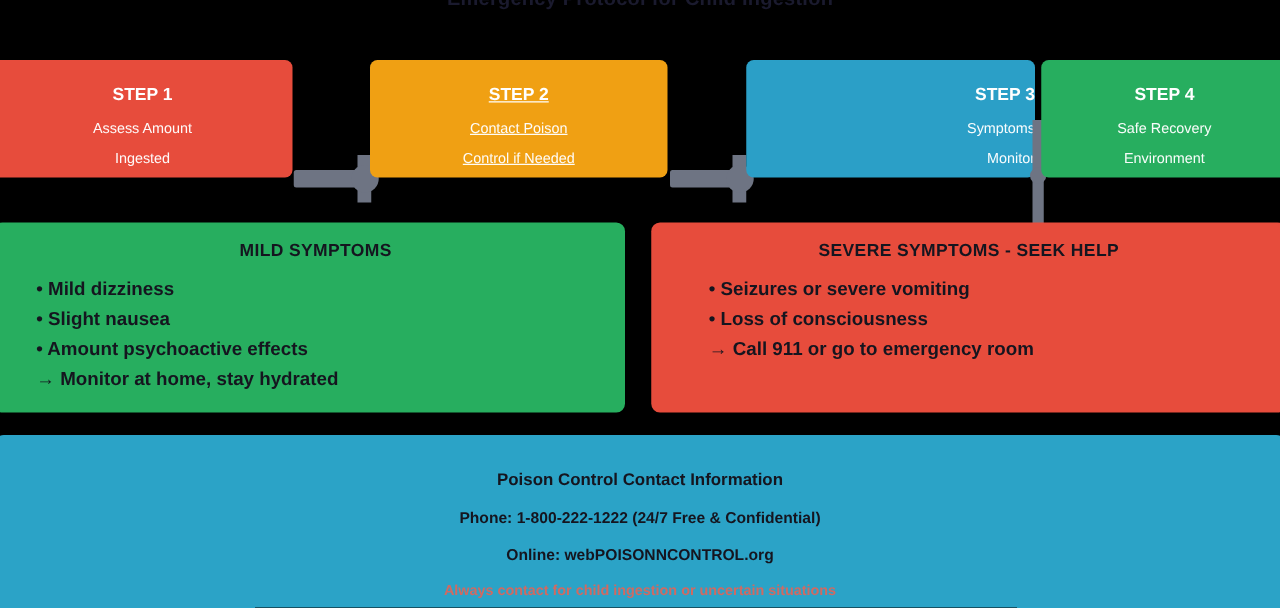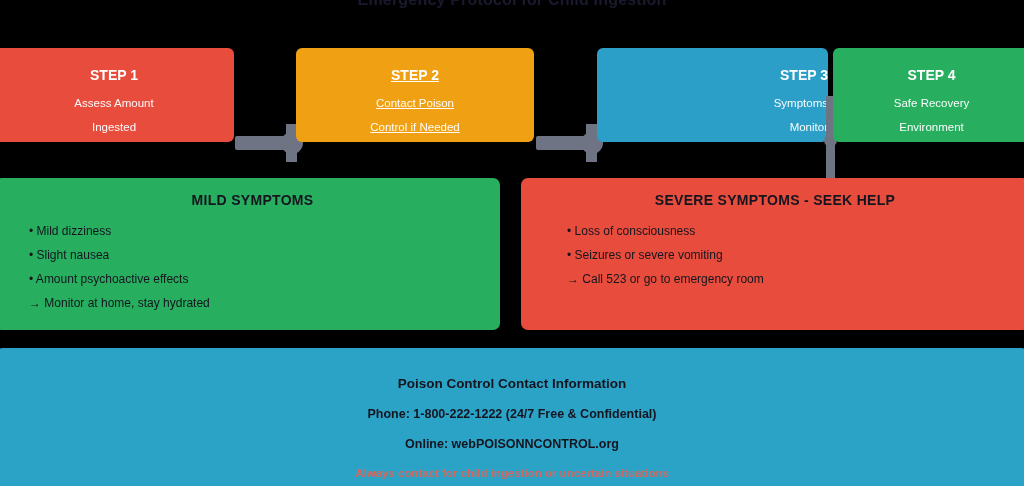--- a/index.html
+++ b/index.html
@@ -128,22 +128,22 @@
     font-weight: bold;
     letter-spacing: 0.3px;
     margin-bottom: 16px;
   }
   .panel-list {
     list-style: none;
     margin: 0;
     padding: 0;
   }
   .panel-list li {
-    font-size: 12px;
-    font-weight: normal;
+    font-size: 15px;
+    font-weight: bold;
     line-height: 15px;
     margin-bottom: 9px;
     padding-left: 16px;
   }
   #panel-severe .panel-list li { padding-left: 28px; }
   #panel-mild .panel-title { padding-left: 10px; }
 
   
   #contact {
     position: absolute;
@@ -227,23 +227,23 @@
       <li>• Mild dizziness</li>
       <li>• Slight nausea</li>
       <li>• Amount psychoactive effects</li>
       <li>→  Monitor at home, stay hydrated</li>
     </ul>
   </div>
 
   <div class="panel" id="panel-severe">
     <div class="panel-title">SEVERE SYMPTOMS - SEEK HELP</div>
     <ul class="panel-list">
+      <li>• Seizures or severe vomiting</li>
       <li>• Loss of consciousness</li>
-      <li>• Seizures or severe vomiting</li>
-      <li>→  Call 523 or go to emergency room</li>
+      <li>→  Call 911 or go to emergency room</li>
     </ul>
   </div>
 
   <div id="contact">
     <div id="contact-heading">Poison Control Contact Information</div>
     <div class="contact-line">Phone: 1-800-222-1222 (24/7 Free &amp; Confidential)</div>
     <div class="contact-line">Online: webPOISONNCONTROL.org</div>
     <div id="contact-note">Always contact for child ingestion or uncertain situations</div>
   </div>
 

